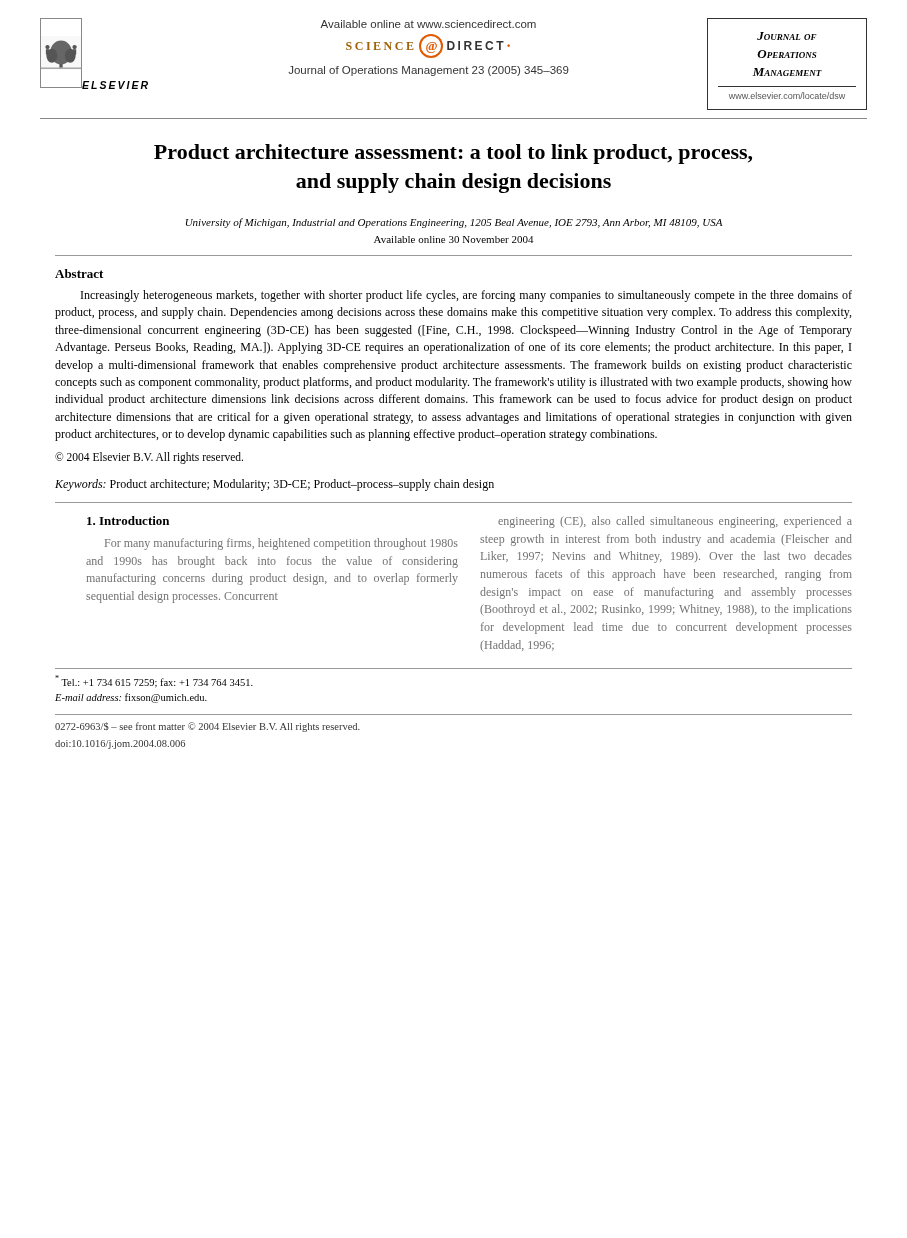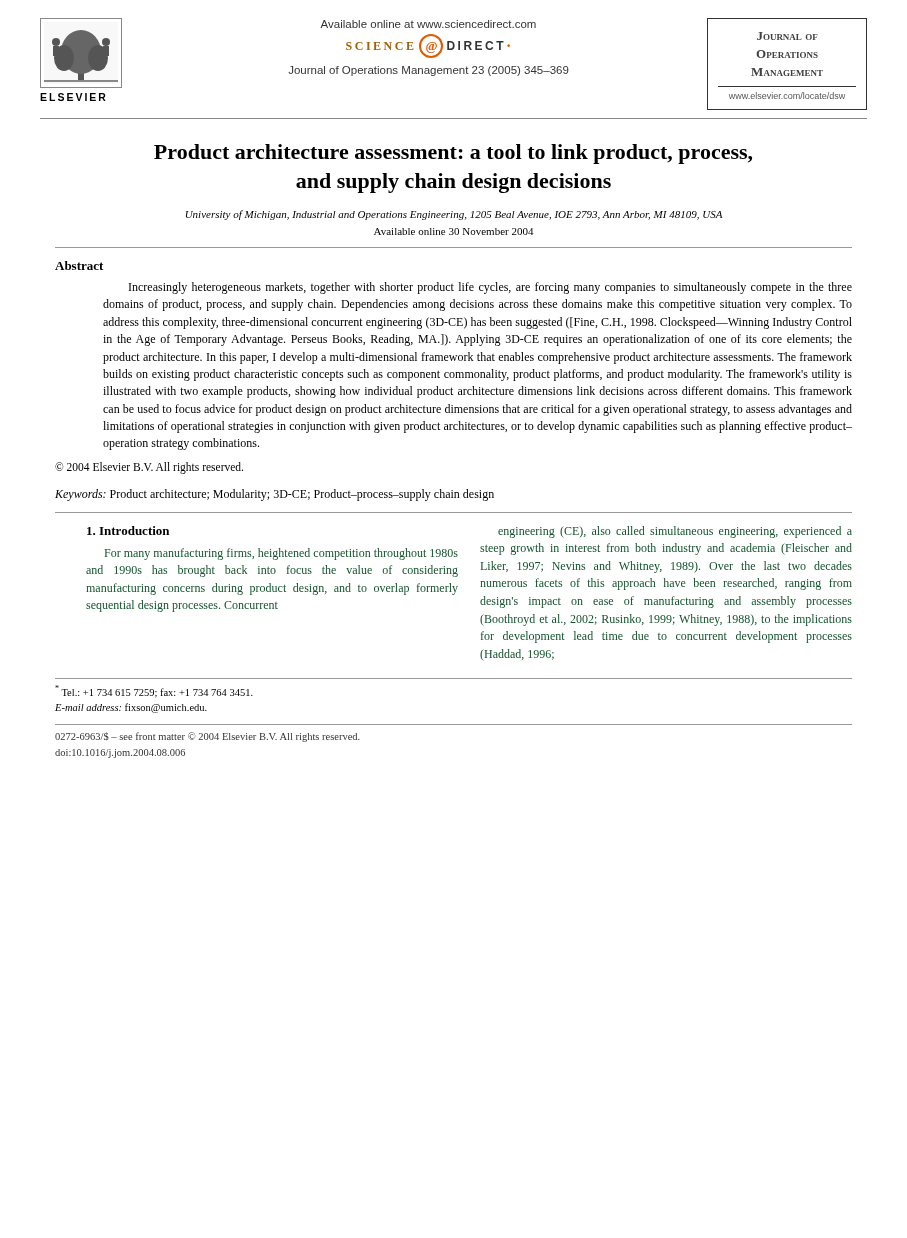--- a/index.html
+++ b/index.html
@@ -20,23 +20,24 @@
     
     .header {
       padding: 18px 40px 0 40px;
       display: flex;
       align-items: flex-start;
       justify-content: space-between;
       margin-bottom: 4px;
     }
     .elsevier-logo {
       display: flex;
-      flex-direction: column;
-      align-items: flex-start;
+      flex-direction: row;
+      align-items: flex-end;
       width: 110px;
+      font-style: italic;
     }
     .elsevier-tree-box {
       width: 82px;
       height: 70px;
       border: 1.5px solid #888;
       display: flex;
       align-items: center;
       justify-content: center;
       margin-bottom: 3px;
       overflow: hidden;
@@ -117,21 +118,22 @@
       border: 1.5px solid #333;
       padding: 8px 10px;
       text-align: center;
     }
     .journal-logo-right .journal-title-right {
       font-family: "Times New Roman", Times, serif;
       font-size: 12px;
       font-weight: bold;
       font-variant: small-caps;
       line-height: 1.4;
-      color: #404040;
+      color: #000000;
+      font-style: italic;
     }
     .journal-logo-right .journal-subtitle {
       font-size: 9px;
       font-family: Arial, sans-serif;
       color: #555;
       margin-top: 4px;
     }
     .journal-logo-right hr {
       border: none;
       border-top: 1px solid #333;
@@ -145,21 +147,21 @@
     }
     
     .main-content {
       padding: 0 55px;
     }
     .article-title {
       font-size: 22px;
       font-weight: bold;
       font-family: "Times New Roman", Times, serif;
       text-align: center;
-      margin: 18px 0 12px 0;
+      margin: 18px 0 20px 0;
       line-height: 1.35;
       color: #000;
     }
     .author-name {
       font-size: 14.5px;
       font-family: "Times New Roman", Times, serif;
       text-align: center;
       margin-bottom: 6px;
       color: #000;
     }
@@ -200,21 +202,20 @@
     .abstract-text {
       font-size: 12px;
       font-family: "Times New Roman", Times, serif;
       text-align: justify;
       line-height: 1.45;
       color: #000;
     }
     .abstract-text p {
       text-indent: 25px;
       margin-bottom: 4px;
-      margin-left: 48px;
     }
     .copyright-text {
       font-size: 11.5px;
       font-family: "Times New Roman", Times, serif;
       margin-top: 6px;
     }
     .keywords-section {
       margin: 8px 0;
     }
     
@@ -234,21 +235,21 @@
       font-size: 13px;
       font-weight: bold;
       font-family: "Times New Roman", Times, serif;
       margin-bottom: 6px;
     }
     .body-text {
       font-size: 12px;
       font-family: "Times New Roman", Times, serif;
       text-align: justify;
       line-height: 1.47;
-      color: #14532d;
+      color: #737373;
     }
     .body-text p {
       text-indent: 18px;
       margin-bottom: 4px;
     }
     
     .footer-divider {
       border: none;
       border-top: 1px solid #999;
       margin: 10px 55px 4px 55px;

